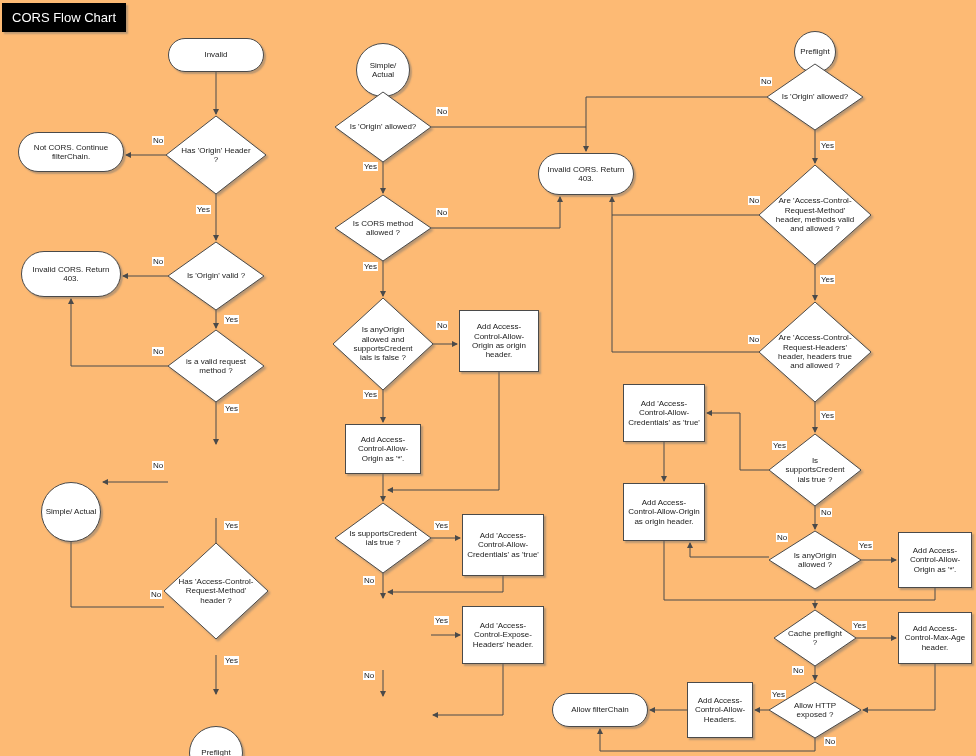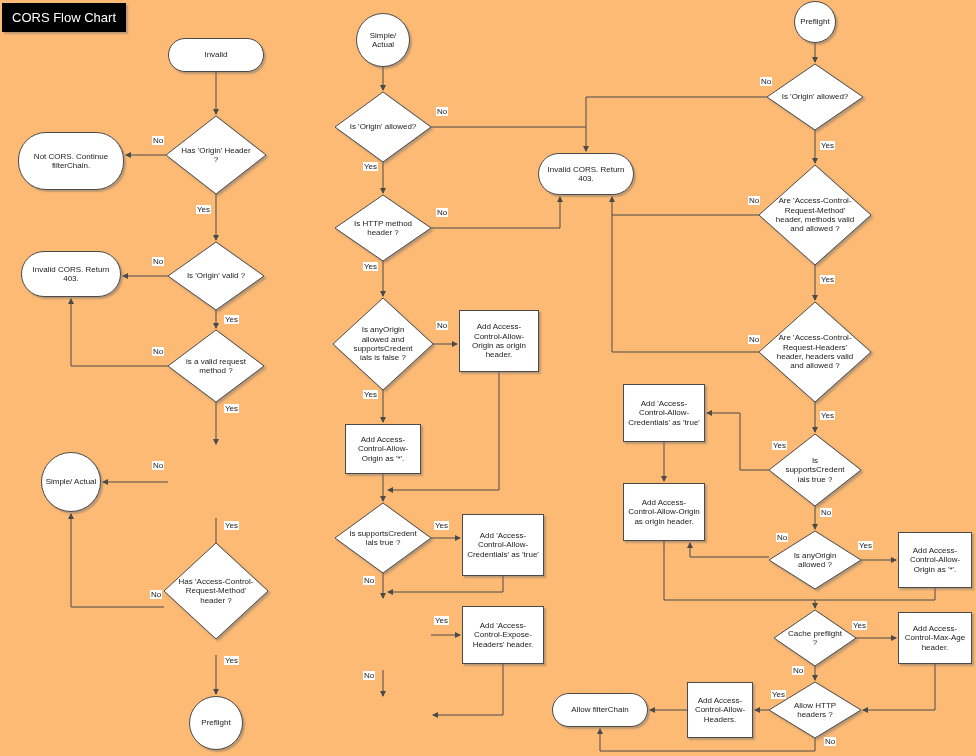--- a/index.html
+++ b/index.html
@@ -8,21 +8,21 @@
   #stage { position:relative; width:976px; height:756px; background:#fdba74; overflow:hidden; }
   #edgelayer { position:absolute; left:0; top:0; width:976px; height:756px; }
   #edgelayer polyline { fill:none; stroke:#4a4a4a; stroke-width:1; }
   .node { position:absolute; display:flex; align-items:center; justify-content:center;
           text-align:center; font-size:8px; line-height:1.18; color:#1a1a1a; }
   .stadium { background:#fff; border:1px solid #4a4a4a; border-radius:28px;
              box-shadow:2px 2px 1.5px rgba(110,110,110,.45); padding:2px 7px; }
   .rectn   { background:#fff; border:1px solid #4a4a4a;
              box-shadow:2px 2px 1.5px rgba(110,110,110,.45); padding:2px 4px; }
   .circle  { background:#fff; border:1px solid #4a4a4a; border-radius:50%;
-             box-shadow:2px 2px 1.5px rgba(110,110,110,.45); padding:2px; }
+             box-shadow:2px 2px 1.5px rgba(110,110,110,.45); padding:2px;margin-top:30px; }
   .diamond svg.shape { position:absolute; left:0; top:0; width:100%; height:100%;
              overflow:visible; filter:drop-shadow(2px 2px 1px rgba(110,110,110,.5)); }
   .diamond polygon { fill:#fff; stroke:#4a4a4a; stroke-width:1; vector-effect:non-scaling-stroke; }
   .diamond span { position:relative; width:72%; z-index:1; }
   .lbl { position:absolute; font-size:8px; color:#1a1a1a; background:#fff; padding:0 1px; z-index:2; }
   .title { position:absolute; left:2px; top:3px; background:#000; color:#fff;
            font-size:13px; padding:7px 10px; box-shadow:2px 2px 1.5px rgba(110,110,110,.45); }
 </style>
 </head>
 <body>
@@ -94,21 +94,21 @@
 
   <div class="node stadium" style="left:168px;top:38px;width:96px;height:34px">
     <span>Invalid</span>
     </div>
   <div class="node diamond" style="left:166px;top:116px;width:100px;height:78px">
     <svg class="shape" viewBox="0 0 100 100" preserveAspectRatio="none">
         <polygon points="50,0 100,50 50,100 0,50"></polygon>
       </svg>
     <span>Has 'Origin' Header ?</span>
     </div>
-  <div class="node stadium" style="left:18px;top:132px;width:106px;height:58px">
+  <div class="node stadium" style="left:18px;top:132px;width:106px;height:40px">
     <span>Not CORS. Continue filterChain.</span>
     </div>
   <div class="node diamond" style="left:168px;top:242px;width:96px;height:68px">
     <svg class="shape" viewBox="0 0 100 100" preserveAspectRatio="none">
         <polygon points="50,0 100,50 50,100 0,50"></polygon>
       </svg>
     <span>Is 'Origin' valid ?</span>
     </div>
   <div class="node stadium" style="left:21px;top:251px;width:100px;height:46px">
     <span>Invalid CORS. Return 403.</span>
@@ -141,21 +141,21 @@
       </svg>
     <span>Is 'Origin' allowed?</span>
     </div>
   <div class="node stadium" style="left:538px;top:153px;width:96px;height:42px">
     <span>Invalid CORS. Return 403.</span>
     </div>
   <div class="node diamond" style="left:335px;top:195px;width:96px;height:66px">
     <svg class="shape" viewBox="0 0 100 100" preserveAspectRatio="none">
         <polygon points="50,0 100,50 50,100 0,50"></polygon>
       </svg>
-    <span>Is HTTP method header ?</span>
+    <span>Is CORS method allowed ?</span>
     </div>
   <div class="node diamond" style="left:333px;top:298px;width:100px;height:92px">
     <svg class="shape" viewBox="0 0 100 100" preserveAspectRatio="none">
         <polygon points="50,0 100,50 50,100 0,50"></polygon>
       </svg>
     <span>Is anyOrigin allowed and supportsCredent ials is false ?</span>
     </div>
   <div class="node rectn" style="left:459px;top:310px;width:80px;height:62px">
     <span>Add Access-Control-Allow-Origin as origin header.</span>
     </div>
@@ -187,21 +187,21 @@
   <div class="node diamond" style="left:759px;top:165px;width:112px;height:100px">
     <svg class="shape" viewBox="0 0 100 100" preserveAspectRatio="none">
         <polygon points="50,0 100,50 50,100 0,50"></polygon>
       </svg>
     <span>Are 'Access-Control-Request-Method' header, methods valid and allowed ?</span>
     </div>
   <div class="node diamond" style="left:759px;top:302px;width:112px;height:100px">
     <svg class="shape" viewBox="0 0 100 100" preserveAspectRatio="none">
         <polygon points="50,0 100,50 50,100 0,50"></polygon>
       </svg>
-    <span>Are 'Access-Control-Request-Headers' header, headers valid and allowed ?</span>
+    <span>Are 'Access-Control-Request-Headers' header, headers true and allowed ?</span>
     </div>
   <div class="node diamond" style="left:769px;top:434px;width:92px;height:72px">
     <svg class="shape" viewBox="0 0 100 100" preserveAspectRatio="none">
         <polygon points="50,0 100,50 50,100 0,50"></polygon>
       </svg>
     <span>Is supportsCredent ials true ?</span>
     </div>
   <div class="node rectn" style="left:623px;top:384px;width:82px;height:58px">
     <span>Add 'Access-Control-Allow-Credentials' as 'true'</span>
     </div>
@@ -223,21 +223,21 @@
       </svg>
     <span>Cache preflight ?</span>
     </div>
   <div class="node rectn" style="left:898px;top:612px;width:74px;height:52px">
     <span>Add Access-Control-Max-Age header.</span>
     </div>
   <div class="node diamond" style="left:769px;top:682px;width:92px;height:56px">
     <svg class="shape" viewBox="0 0 100 100" preserveAspectRatio="none">
         <polygon points="50,0 100,50 50,100 0,50"></polygon>
       </svg>
-    <span>Allow HTTP headers ?</span>
+    <span>Allow HTTP exposed ?</span>
     </div>
   <div class="node rectn" style="left:687px;top:682px;width:66px;height:56px">
     <span>Add Access-Control-Allow-Headers.</span>
     </div>
   <div class="node stadium" style="left:552px;top:693px;width:96px;height:34px">
     <span>Allow filterChain</span>
     </div>
 
   <span class="lbl" style="left:152px;top:136px">No</span>
   <span class="lbl" style="left:196px;top:205px">Yes</span>

